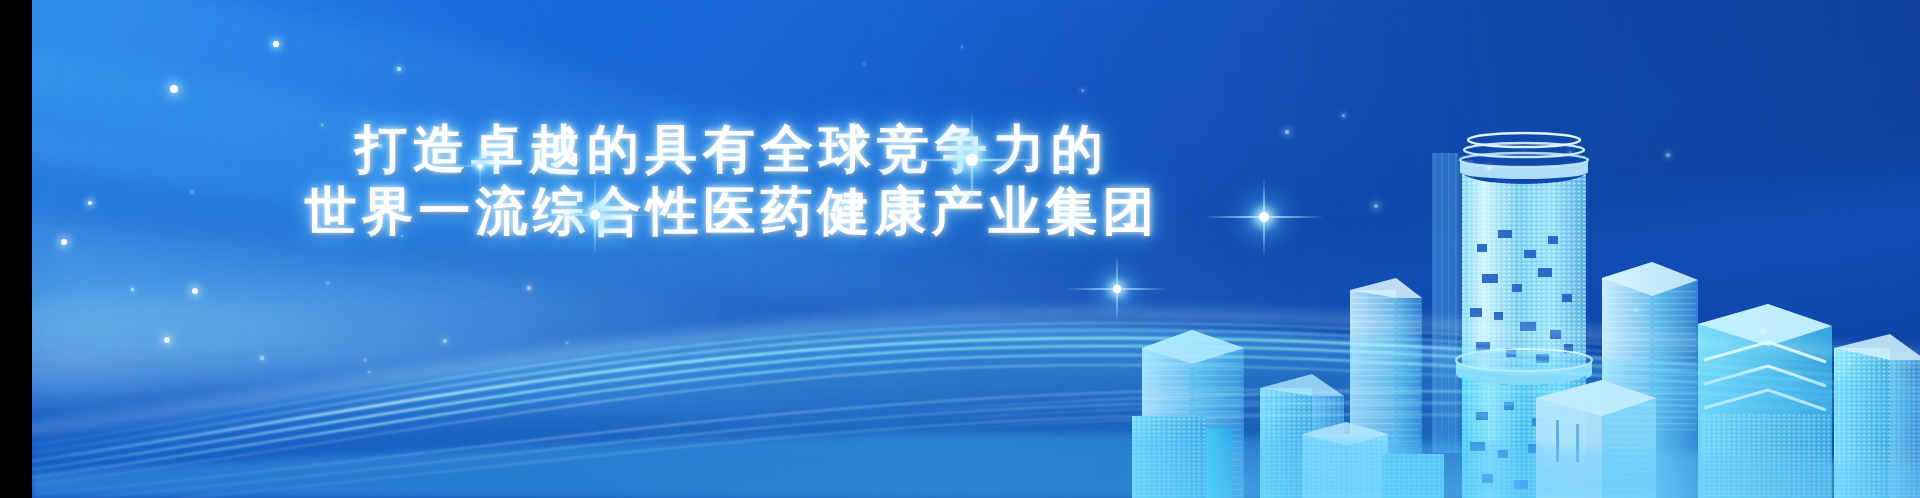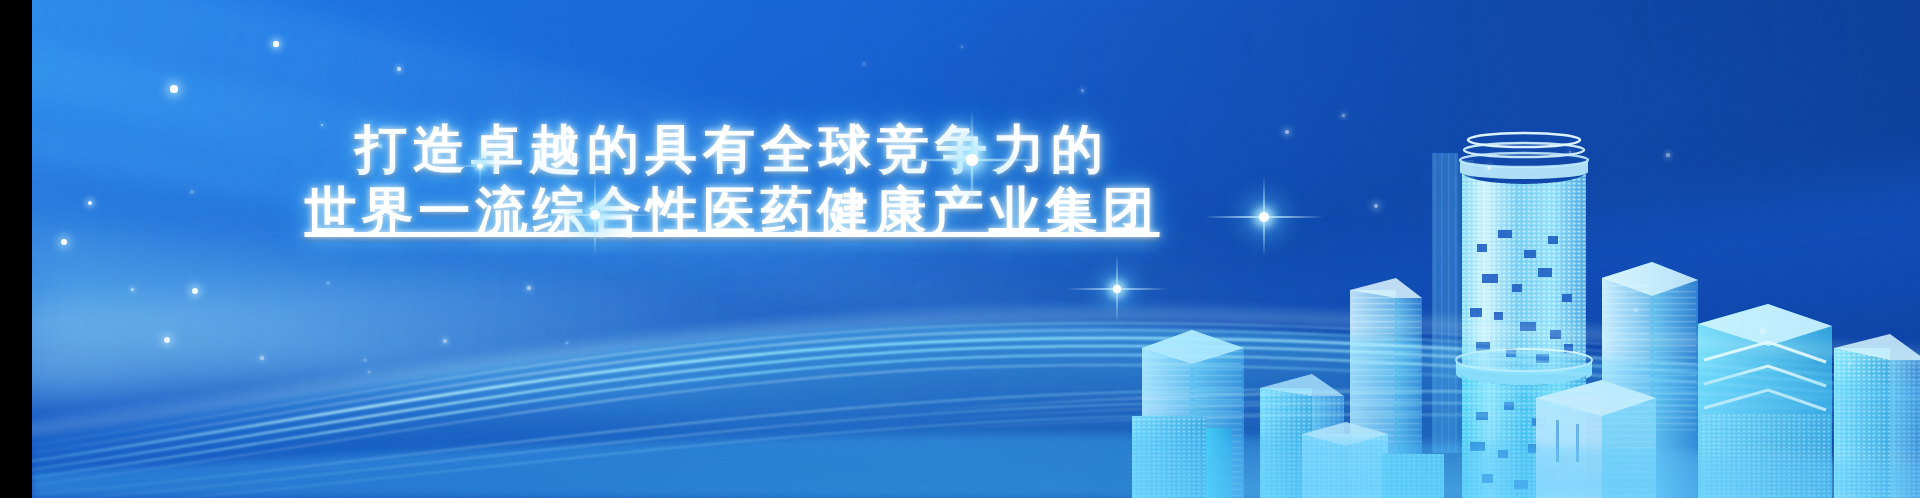--- a/index.html
+++ b/index.html
@@ -83,21 +83,21 @@
     line-height:62px;
     letter-spacing:6px;
     color:#ffffff;
     white-space:nowrap;
     text-shadow:
       0 0 6px rgba(255,255,255,.95),
       0 0 18px rgba(120,215,255,.95),
       0 0 38px rgba(60,170,255,.80),
       0 3px 5px rgba(6,40,110,.75);
   }
-  .hl.l2{letter-spacing:5px;text-decoration:underline;}
+  .hl.l2{letter-spacing:5px;}
 
   
   .flare{position:absolute;pointer-events:none;}
   .flare .core{position:absolute;left:50%;top:50%;width:10px;height:10px;margin:-5px 0 0 -5px;
       border-radius:50%;background:#fff;
       box-shadow:0 0 10px 5px rgba(190,240,255,.95),0 0 26px 12px rgba(90,200,255,.65);}
   .flare .hray{position:absolute;left:50%;top:50%;width:120px;height:2px;margin:-1px 0 0 -60px;
       background:linear-gradient(90deg,rgba(150,225,255,0),rgba(215,245,255,.95),rgba(150,225,255,0));
       filter:blur(.6px);}
   .flare .vray{position:absolute;left:50%;top:50%;width:2px;height:80px;margin:-40px 0 0 -1px;

